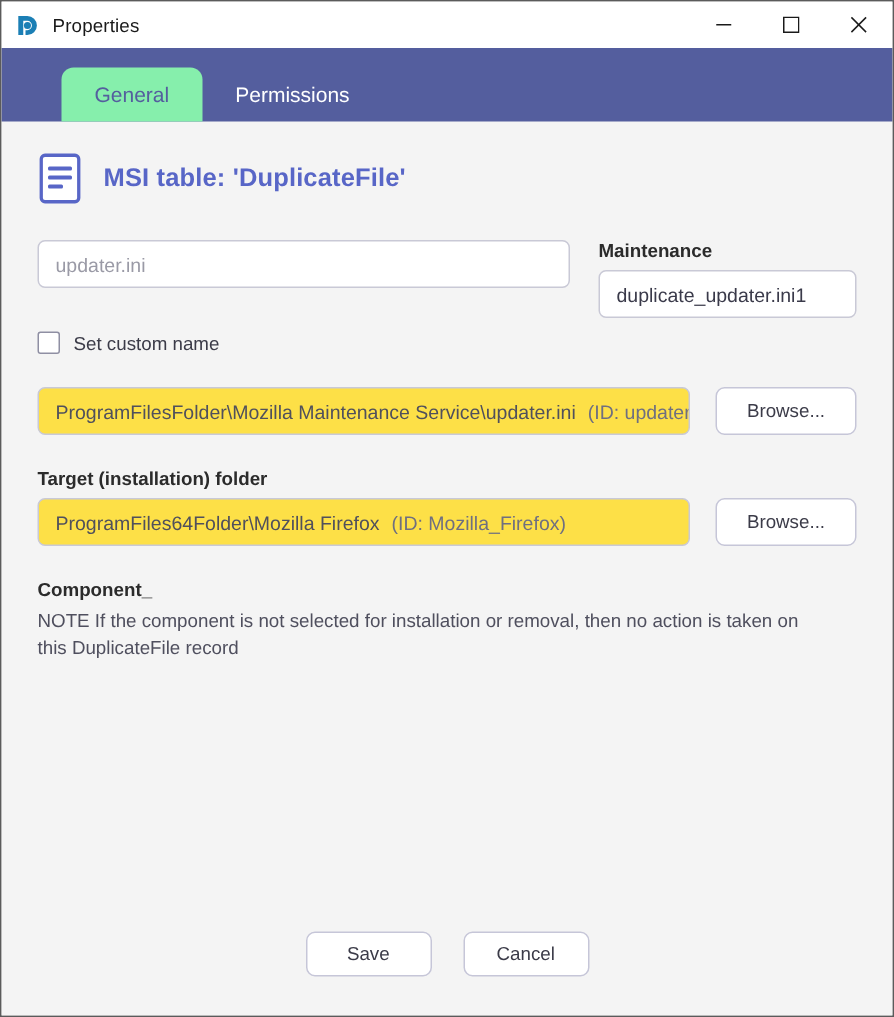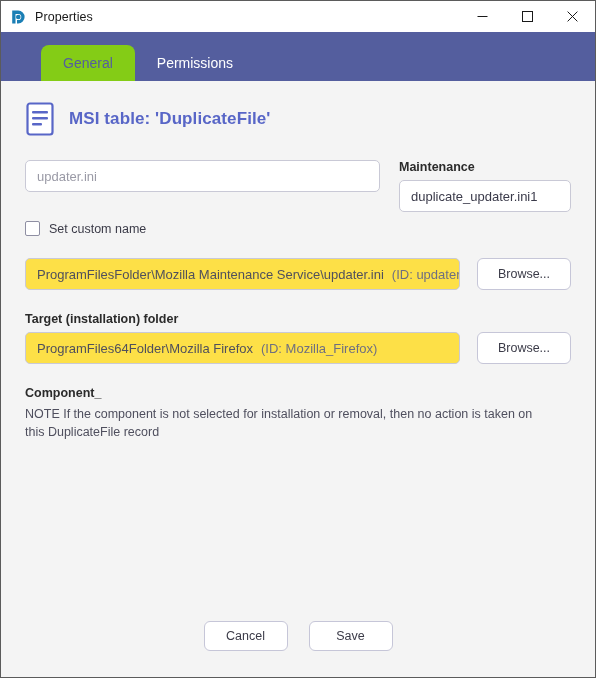--- a/index.html
+++ b/index.html
@@ -89,21 +89,21 @@
     align-items: center;
     justify-content: center;
     padding: 0 22px;
     font-size: 14px;
     color: #ffffff;
     box-sizing: border-box;
     cursor: default;
     white-space: nowrap;
   }
   .tab.active {
-    background: #84cc16;
+    background: #86efac;
     color: #545e9e;
     border-radius: 8px 8px 0 0;
     font-weight: 400;
   }
 
   
   .content {
     position: relative;
     flex: 1 1 auto;
     background: #f4f4f4;
@@ -365,18 +365,18 @@
       </div>
     </div>
 
     <div class="block">
       <label class="field-label">Component_</label>
     </div>
 
     <div class="note">NOTE If the component is not selected for installation or removal, then no action is taken on this DuplicateFile record</div>
 
     <div class="footer">
+      <button>Save</button>
       <button>Cancel</button>
-      <button>Save</button>
     </div>
 
   </div>
 </div>
 
 </body></html>

